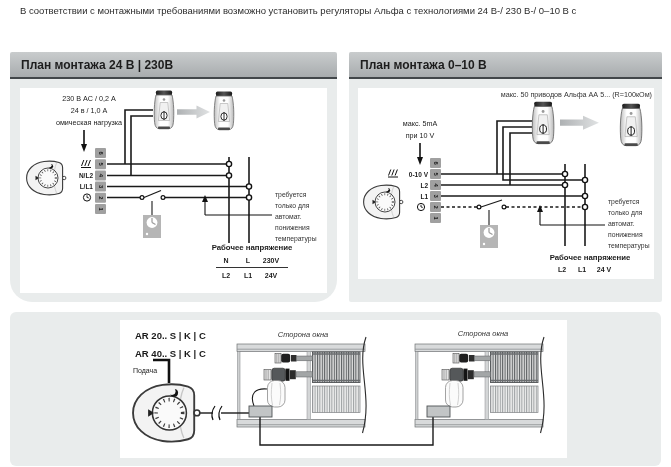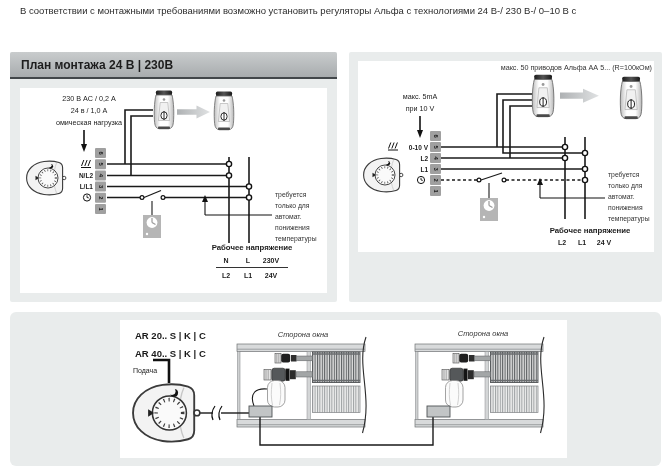--- a/index.html
+++ b/index.html
@@ -5,21 +5,21 @@
   html,body{margin:0;padding:0;background:#fff;}
   #page{position:relative;width:671px;height:467px;background:#fff;overflow:hidden;
         font-family:"Liberation Sans",sans-serif;color:#1a1a1a;}
   #intro{position:absolute;left:20px;top:3px;width:658px;font-size:9.5px;line-height:16.5px;color:#2b2b2b;}
   .panel{position:absolute;background:#e9ecec;border-radius:2px;}
   .panel-header{height:27px;line-height:27px;padding-left:11px;font-size:12px;font-weight:bold;color:#1d1d1d;
       background:linear-gradient(#c9cccd,#a8acae);border-bottom:2px solid #42474a;box-sizing:border-box;
       border-radius:2px 2px 0 0;}
   .panel-body{position:relative;width:100%;padding-left:48px;}
   .whitebox{position:absolute;background:#ffffff;}
-  #panel24{left:10px;top:52px;width:327px;height:250px;}
+  #panel24{left:10px;top:52px;width:327px;height:250px;border-radius:22px;}
   #panel010{left:349px;top:52px;width:313px;height:250px;}
   #panelBottom{left:10px;top:312px;width:651px;height:154px;border-radius:6px;}
   svg{display:block;font-family:"Liberation Sans",sans-serif;}
   svg text{fill:#1a1a1a;}
   .note-t{font-size:6.8px;fill:#333;}
   .small-b{font-size:6.5px;font-weight:bold;}
   .vt{font-size:7.8px;font-weight:600;}
   .vv{font-size:7px;font-weight:bold;}
   .ld{font-size:7.2px;fill:#222;}
   .win{font-size:7.5px;font-style:italic;fill:#333;}
@@ -231,20 +231,21 @@
             <text class="vv" x="206" y="190" text-anchor="middle">L2</text>
             <text class="vv" x="228" y="190" text-anchor="middle">L1</text>
             <text class="vv" x="251" y="190" text-anchor="middle">24V</text>
           </g>
         </svg>
       </div>
     </div>
   </div>
 
   <div class="panel" id="panel010">
+    <div class="panel-header">План монтажа 0–10 В</div>
     <div class="panel-body" style="height:223px">
       <div class="whitebox" style="left:9px;top:9px;width:296px;height:191px">
         <svg width="296" height="205" viewBox="0 0 296 205">
           <text class="note-t" x="294" y="9" text-anchor="end" style="font-size:7.2px">макс. 50 приводов Альфа АА 5... (R=100кОм)</text>
           <text class="ld" x="62" y="38" text-anchor="middle">макс. 5mA</text>
           <text class="ld" x="62" y="50" text-anchor="middle">при 10 V</text>
           <g>
             <line x1="62" y1="55" x2="62" y2="70" stroke="#111" stroke-width="1.6"></line>
             <path d="M 59,69 L 65,69 L 62,77 Z" fill="#111"></path>
           </g>

